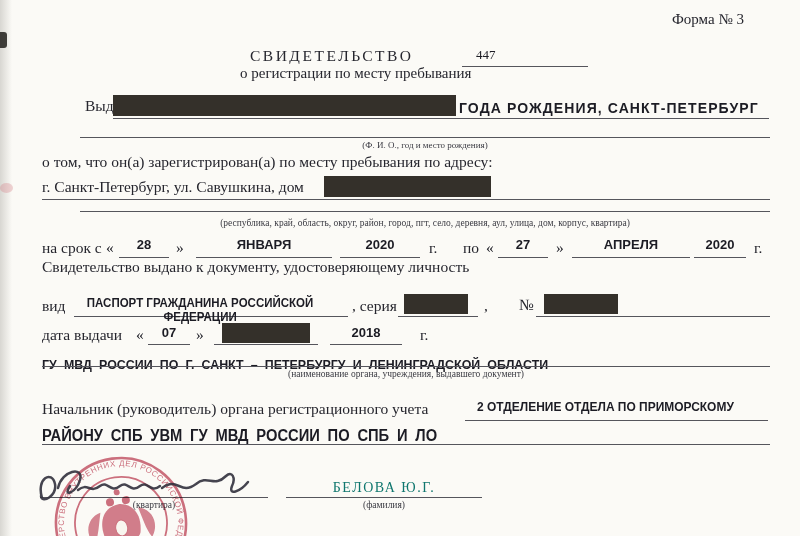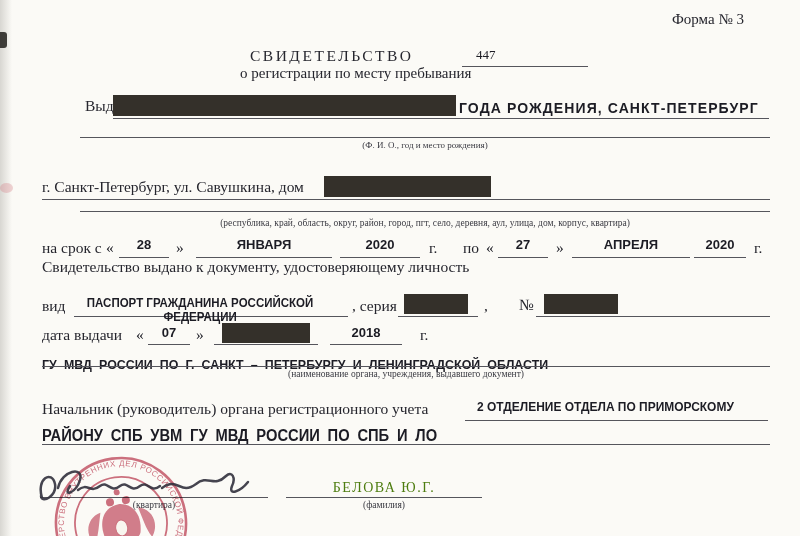--- a/index.html
+++ b/index.html
@@ -45,20 +45,21 @@
   <div class="abs lbl" style="left:240px;top:65px;font-size:15px;">о регистрации по месту пребывания</div>
 
   <div class="abs lbl" style="left:85px;top:97px;">Выдано</div>
   <div class="redact" style="left:113px;top:95px;width:343px;height:21px;"></div>
   <div class="abs val" style="left:459px;top:100px;font-size:14px;letter-spacing:1.1px;">ГОДА РОЖДЕНИЯ, САНКТ-ПЕТЕРБУРГ</div>
   <div class="hline" style="left:113px;top:118px;width:656px;"></div>
 
   <div class="hline" style="left:80px;top:137px;width:690px;"></div>
   <div class="abs cap" style="left:80px;top:140px;width:690px;font-size:9px;">(Ф. И. О., год и место рождения)</div>
 
+  <div class="abs lbl" style="left:42px;top:153px;">о том, что он(а) зарегистрирован(а) по месту пребывания по адресу:</div>
   <div class="abs lbl" style="left:42px;top:178px;">г. Санкт-Петербург, ул. Савушкина, дом</div>
   <div class="redact" style="left:324px;top:176px;width:167px;height:21px;"></div>
   <div class="hline" style="left:42px;top:199px;width:728px;"></div>
 
   <div class="hline" style="left:80px;top:211px;width:690px;"></div>
   <div class="abs cap" style="left:80px;top:218px;width:690px;">(республика, край, область, округ, район, город, пгт, село, деревня, аул, улица, дом, корпус, квартира)</div>
 
   <div class="abs lbl" style="left:42px;top:239px;">на срок с</div>
   <div class="abs lbl" style="left:106px;top:239px;">«</div>
   <div class="fld" style="left:119px;top:237px;width:50px;height:20px;">28</div>
@@ -100,21 +101,21 @@
   <div class="abs cap" style="left:42px;top:369px;width:728px;">(наименование органа, учреждения, выдавшего документ)</div>
 
   <div class="abs lbl" style="left:42px;top:400px;">Начальник (руководитель) органа регистрационного учета</div>
   <div class="fld" style="left:465px;top:399px;width:303px;height:21px;font-size:13px;"><span class="cond">2 ОТДЕЛЕНИЕ ОТДЕЛА ПО ПРИМОРСКОМУ</span></div>
   <div class="abs val" style="left:42px;top:427px;font-size:16px;word-spacing:4px;"><span class="cond">РАЙОНУ СПБ УВМ ГУ МВД РОССИИ ПО СПБ И ЛО</span></div>
   <div class="hline" style="left:42px;top:444px;width:728px;"></div>
 
   <div class="hline" style="left:40px;top:497px;width:228px;"></div>
   <div class="abs cap" style="left:40px;top:500px;width:228px;">(квартира)</div>
 
-  <div class="fld serif" style="left:286px;top:480px;width:196px;height:17px;font-size:14px;letter-spacing:1.5px;color:#4d7c0f;">БЕЛОВА Ю.Г.</div>
+  <div class="fld serif" style="left:286px;top:480px;width:196px;height:17px;font-size:14px;letter-spacing:1.5px;color:#0f766e;">БЕЛОВА Ю.Г.</div>
   <div class="abs cap" style="left:286px;top:500px;width:196px;">(фамилия)</div>
 
   <svg class="stamp" viewBox="0 0 158 158">
     <g stroke="#c2495e" fill="none">
       <circle cx="79" cy="79" r="65" stroke-width="2.6"></circle>
       <circle cx="79" cy="79" r="46" stroke-width="1.8"></circle>
     </g>
     <defs>
       <path id="ringPath" d="M 38.7 119.3 A 57 57 0 1 1 119.3 119.3"></path>
     </defs>

